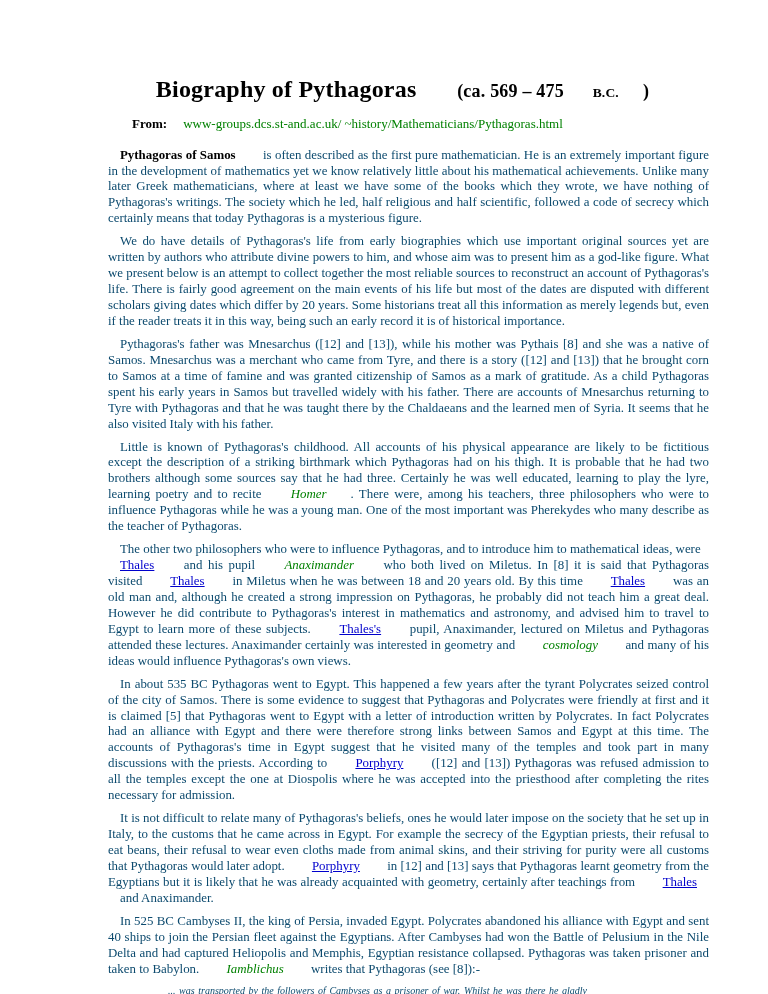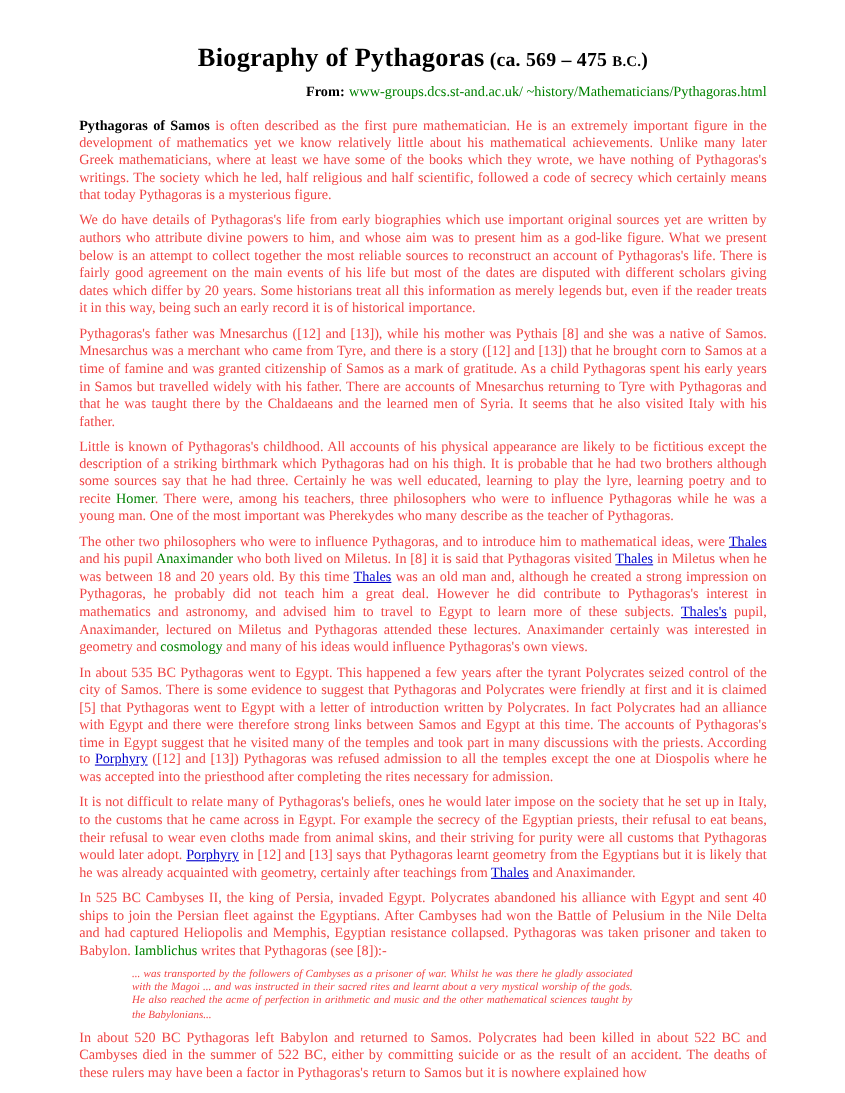--- a/index.html
+++ b/index.html
@@ -1,36 +1,36 @@
 <!DOCTYPE html>
 <html style="--link-green: #008000; --link-blue: #0000cc;"><head>
 <meta charset="utf-8">
 <style>
-  * { margin: 0; padding: 0; box-sizing: border-box; }
+  * { margin: 12px; padding: 0; box-sizing: border-box; }
   html, body { background: #ffffff; }
   body {
     width: 768px;
     height: 994px;
     overflow: hidden;
     color: #000000;
     font-family: "Liberation Serif", "DejaVu Serif", serif;
     padding: 40px 71px 0 72px;
   }
   .title {
     text-align: center;
     font-weight: bold;
     font-size: 24px;
     line-height: 1.15;
     margin-bottom: 7px;
     letter-spacing: 0.2px;
   }
   .title-suffix { font-size: 18px; font-weight: bold; }
   .smallcaps { font-size: 13.5px; font-weight: bold; }
   .source-line {
-    text-align: right;
+    text-align: left;
     font-size: 13px;
     margin-bottom: 16px;
   }
   .from-label { font-weight: bold; color: #000; margin-right: 4px; }
   .source-url {
     color: var(--link-green, #008000);
     text-decoration: none;
     font-weight: normal;
     cursor: pointer;
   }
@@ -40,30 +40,31 @@
     text-align: justify;
     margin: 0 0 7px 0;
   }
   .quote {
     font-size: 10px;
     line-height: 1.235;
     font-style: italic;
     text-align: justify;
     margin: 0 122px 7px 48px;
   }
-  .seg-plain { color: #ef4444; }
+  .seg-plain { color: #0c4a6e; }
   .seg-bold { font-weight: bold; color: #000000; }
   a.seg-link-blue {
     color: var(--link-blue, #0000cc);
     cursor: pointer;
   }
   a.seg-link-green {
     color: var(--link-green, #008000);
     text-decoration: none;
     cursor: pointer;
+    font-style: italic;
   }
 </style>
 </head>
 <body>
 
 <header>
   <h1 class="title"><span>Biography of Pythagoras</span><span class="title-suffix"><span> (ca. 569 – 475 </span><span class="smallcaps">B.C.</span><span>)</span></span></h1>
   <p class="source-line"><span class="from-label">From:</span><a class="source-url" href="#">www-groups.dcs.st-and.ac.uk/ ~history/Mathematicians/Pythagoras.html</a></p>
 </header>
 

